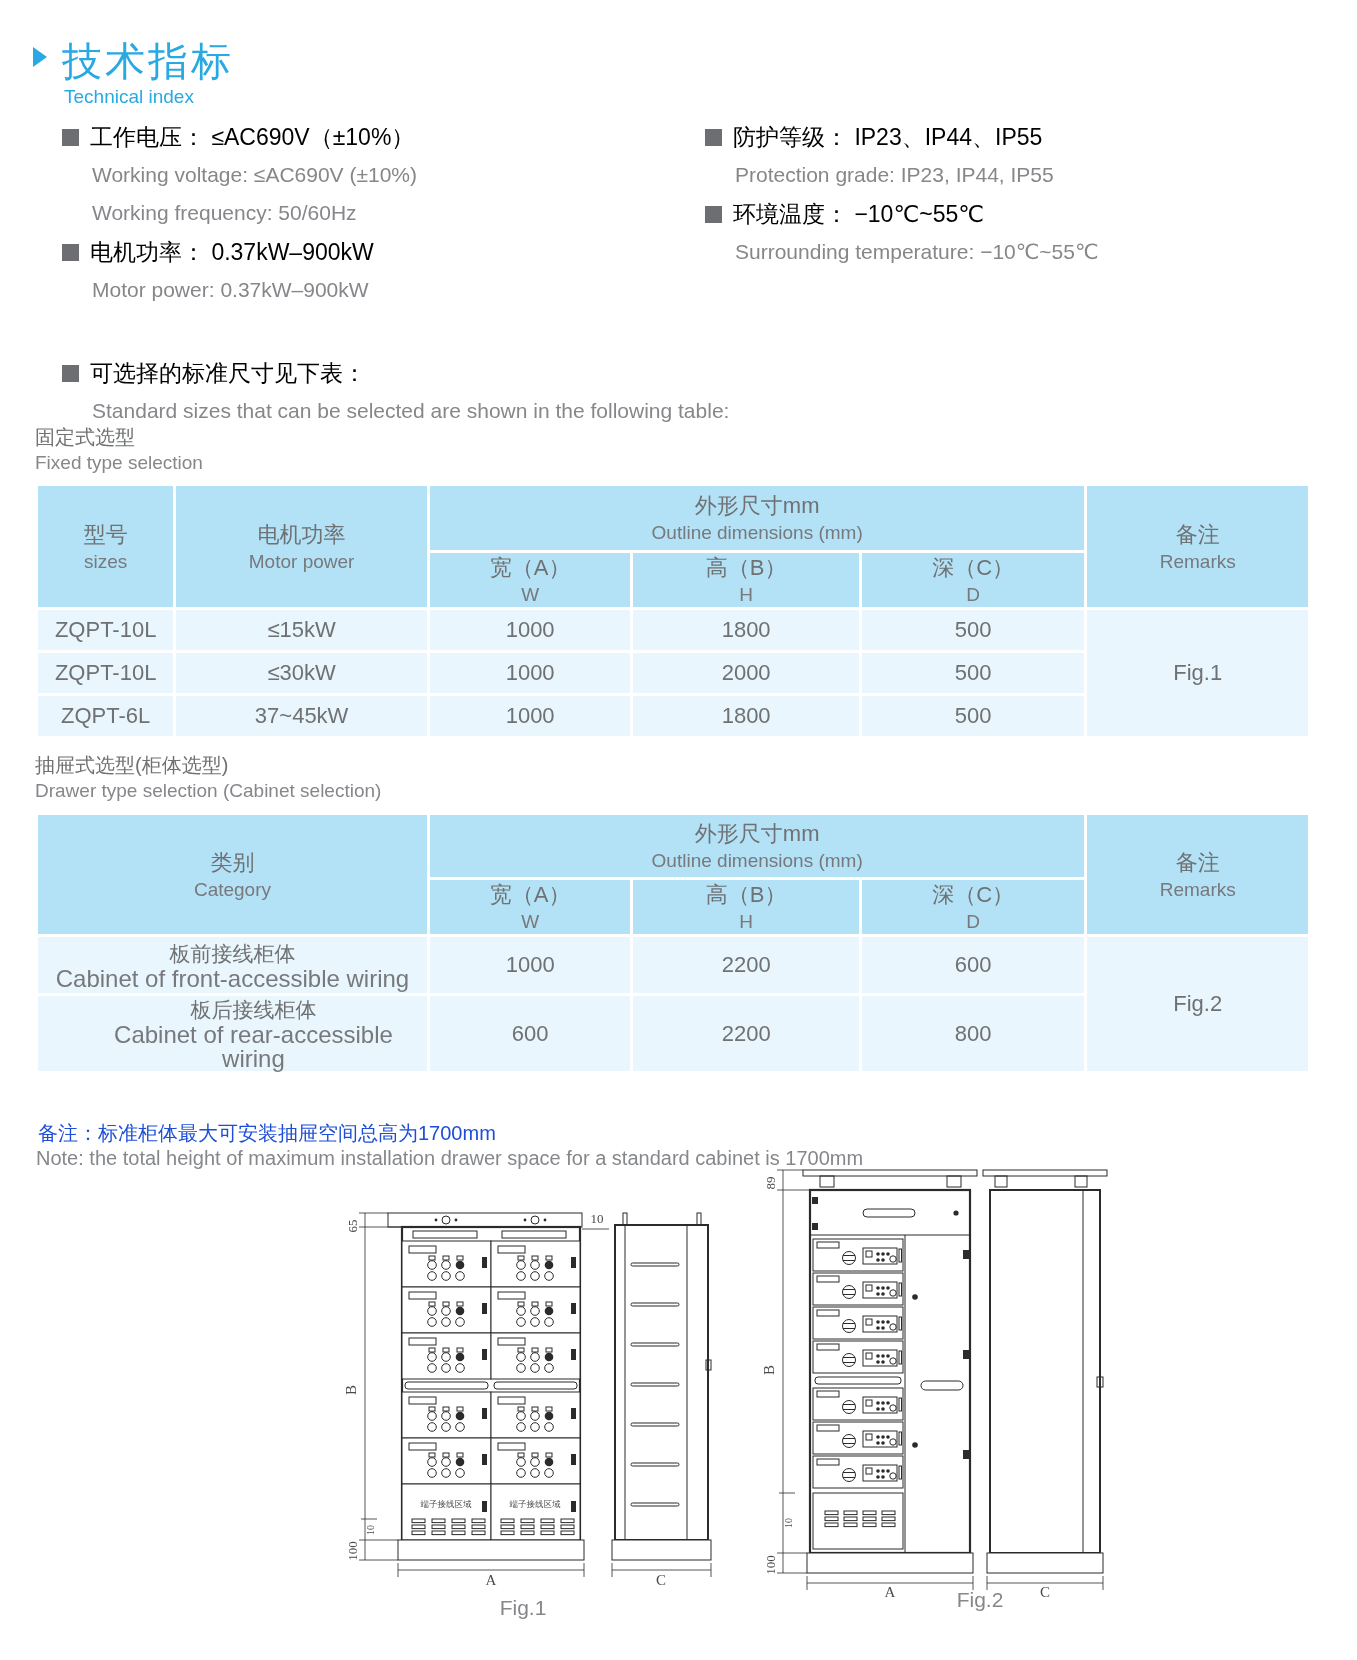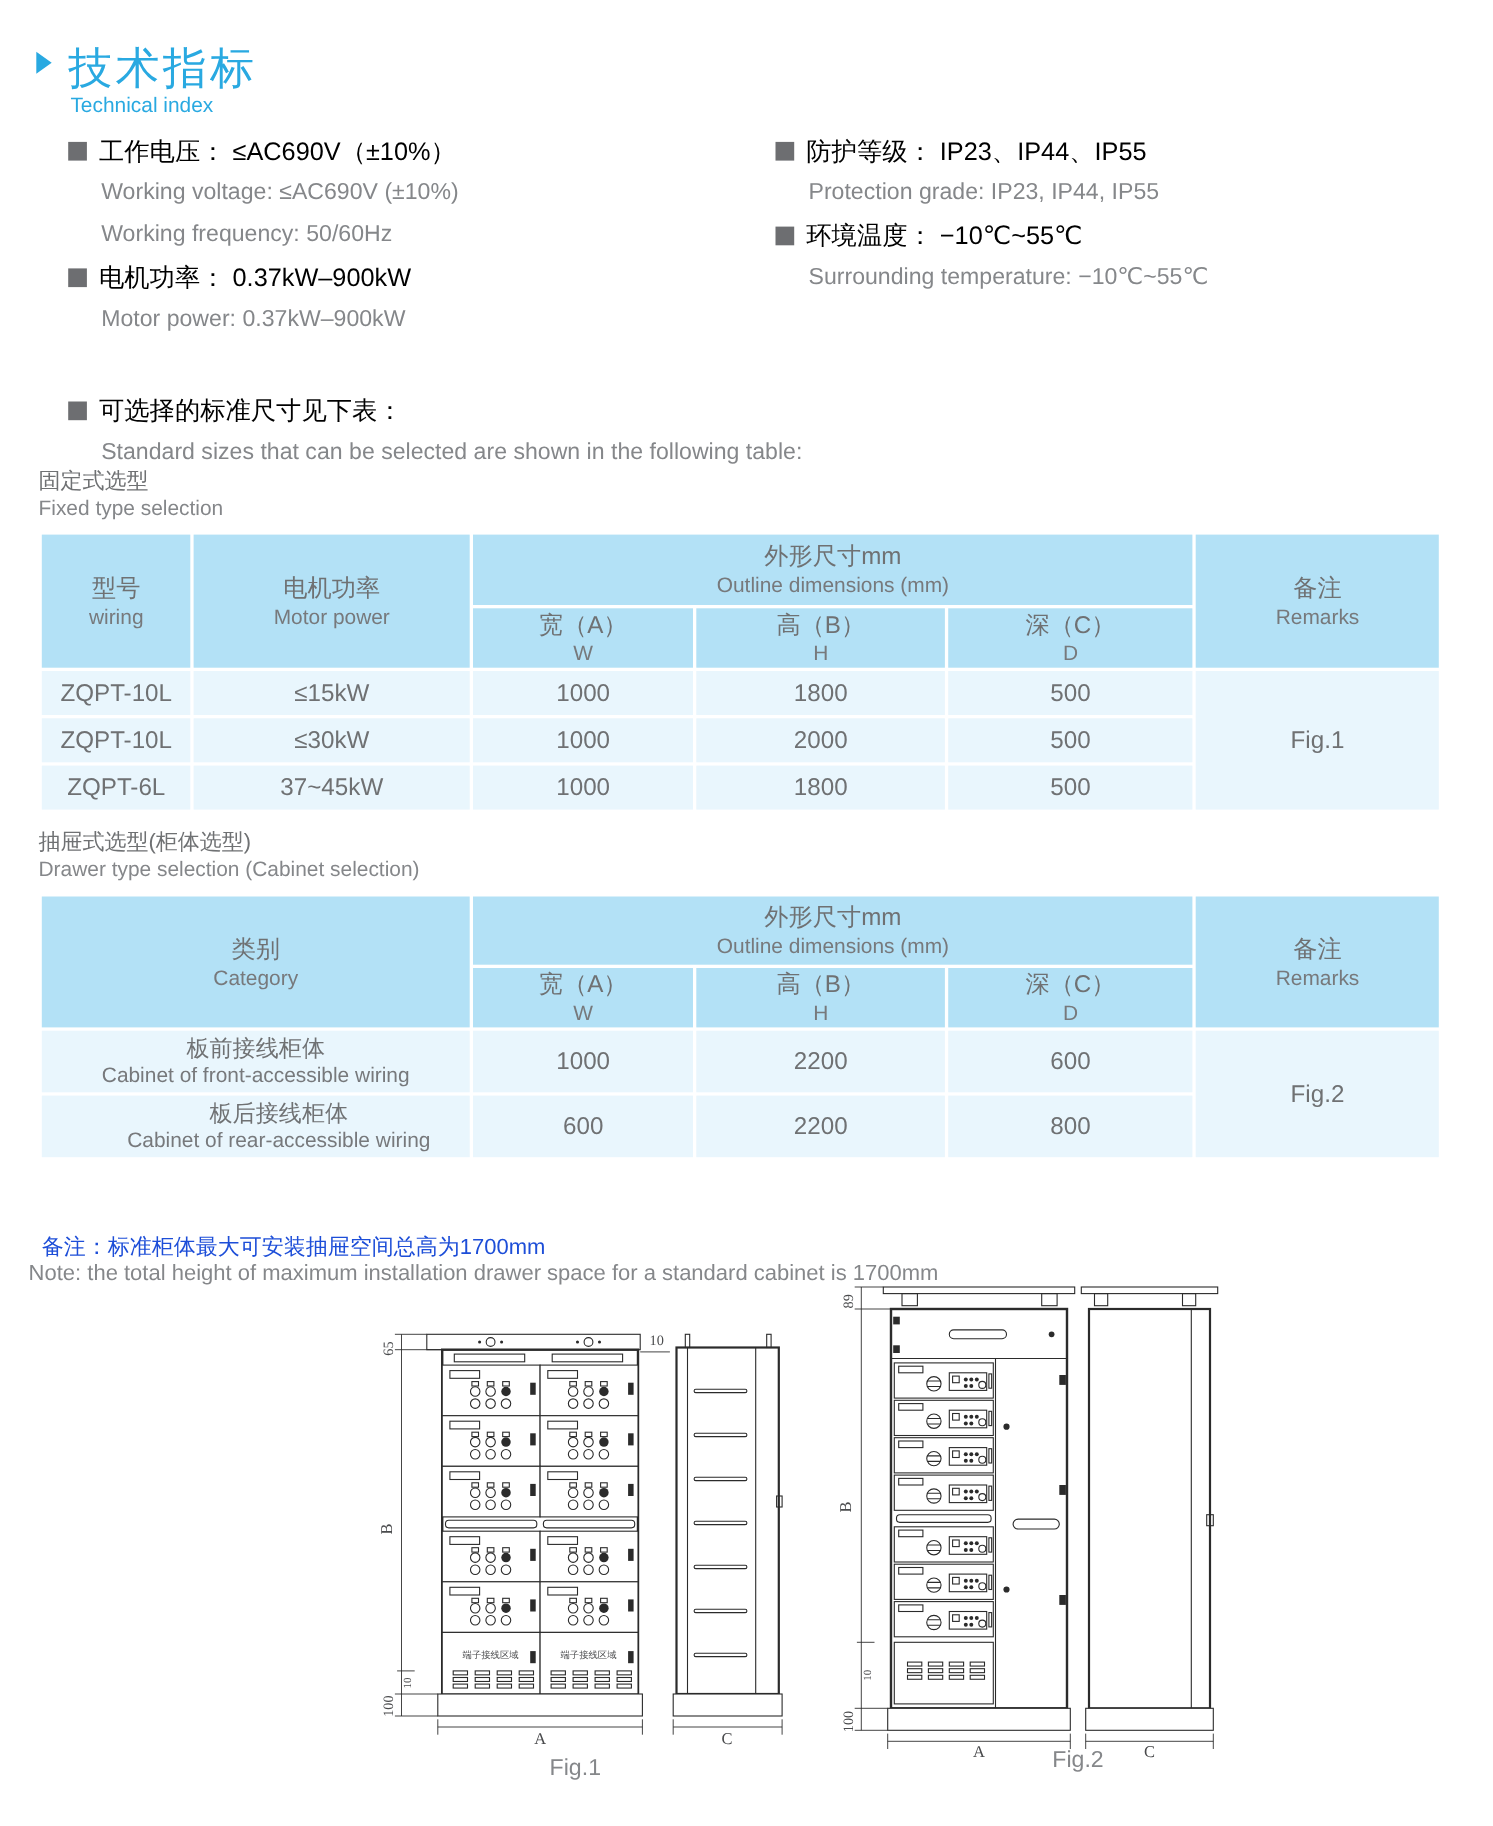--- a/index.html
+++ b/index.html
@@ -25,24 +25,24 @@
   .sec-label-en{position:absolute; font-size:19px; color:#85878a; white-space:nowrap;}
 
   table.spec-table{position:absolute; left:35px; border-collapse:separate; border-spacing:3px; table-layout:fixed;}
   table.spec-table td{ text-align:center; vertical-align:middle;margin-left:48px; }
   td.th{background:var(--thbg);}
   td.td{background:var(--tdbg);}
   .hcn{font-size:22px; color:#6f7173; line-height:30px;}
   .hen{font-size:19px; color:#77797c; line-height:24px;}
   .val{font-size:22px; color:#6f7173;}
   .cat-cn{font-size:21px; color:#6f7173; line-height:27px;}
-  .cat-en{font-size:19px; color:#77797c; line-height:24px;}
+  .cat-en{font-size:24px; color:#77797c; line-height:24px;}
 
   .note-cn{position:absolute; left:38px; top:1120px; font-size:20px; color:#1d4ed8; white-space:nowrap;}
-  .note-en{position:absolute; left:26px; top:1147px; font-size:20px; color:#85878a; white-space:nowrap;}
+  .note-en{position:absolute; left:36px; top:1147px; font-size:20px; color:#85878a; white-space:nowrap;}
 
   svg.fig{position:absolute;}
   svg.fig .ln{stroke:var(--line); fill:none; stroke-width:1;}
   svg.fig .fillw{fill:#fff; stroke:var(--line); stroke-width:1;}
   svg.fig .dk{fill:var(--line);}
   svg.fig text{fill:#4a4b4d; font-family:"Liberation Serif","DejaVu Serif",serif;}
   .fig-caption{position:absolute; width:110px; text-align:center; font-size:21px; color:#85878a;}
 </style>
 </head>
 <body>
@@ -82,21 +82,21 @@
         <col style="width:250px">
         <col style="width:200px">
         <col style="width:225px">
         <col style="width:222px">
         <col style="width:220px">
       </colgroup>
     <tbody>
         <tr>
       <td class="th" rowspan="2" style="height:120px;">
         <div class="hcn">型号</div>
-        <div class="hen">wiring</div>
+        <div class="hen">sizes</div>
       </td>
       <td class="th" rowspan="2">
         <div class="hcn">电机功率</div>
         <div class="hen">Motor power</div>
       </td>
       <td class="th" colspan="3" style="height:64px;">
         <div class="hcn">外形尺寸mm</div>
         <div class="hen">Outline dimensions (mm)</div>
       </td>
       <td class="th" rowspan="2">

